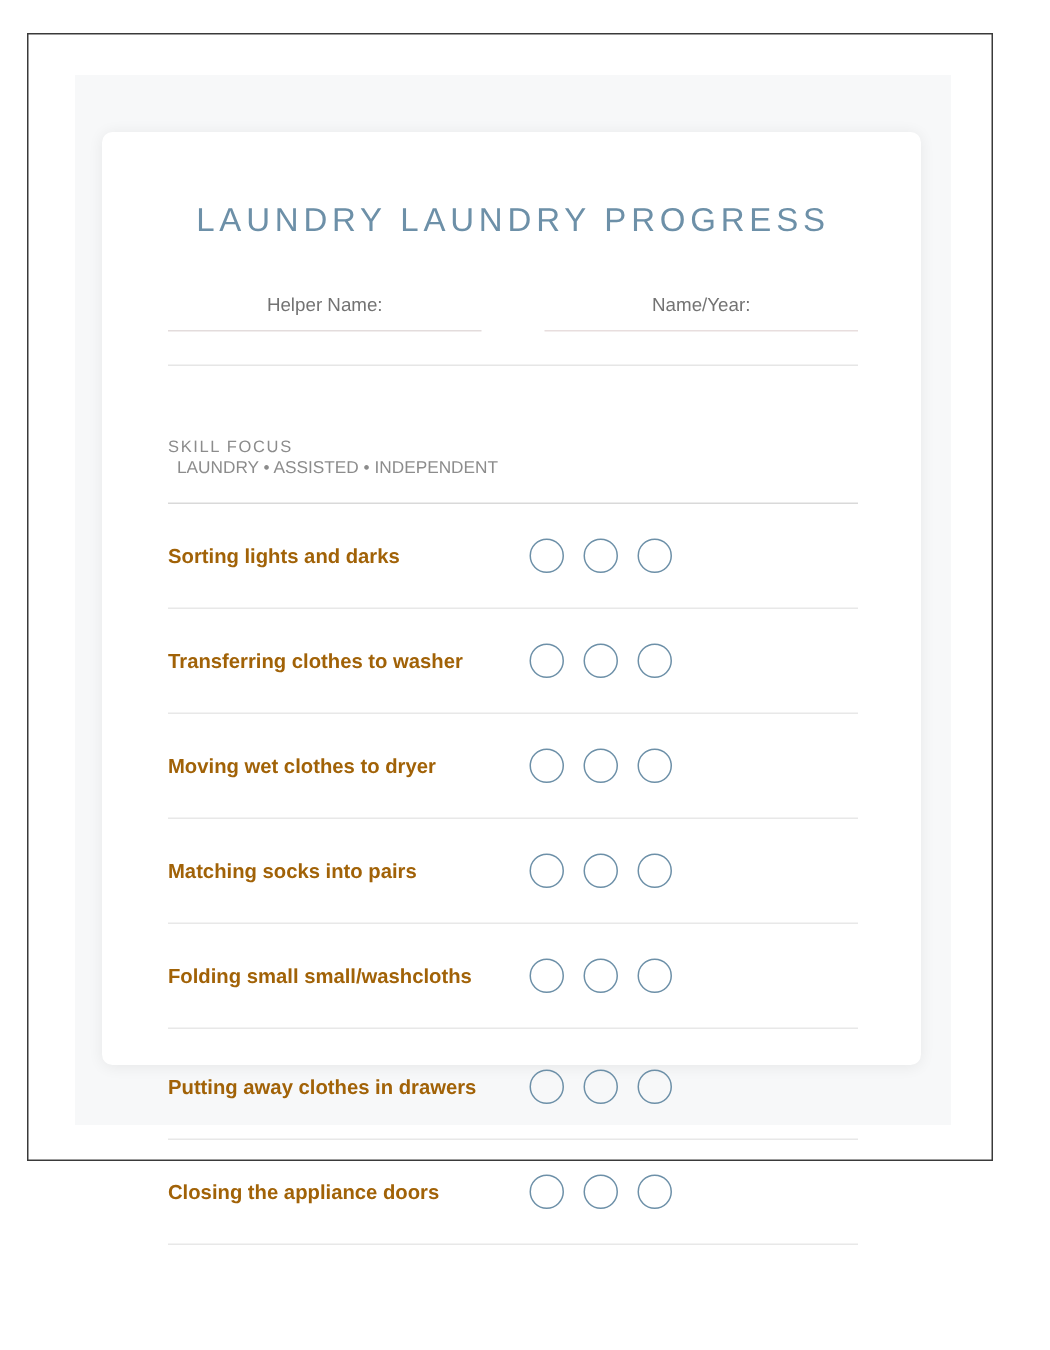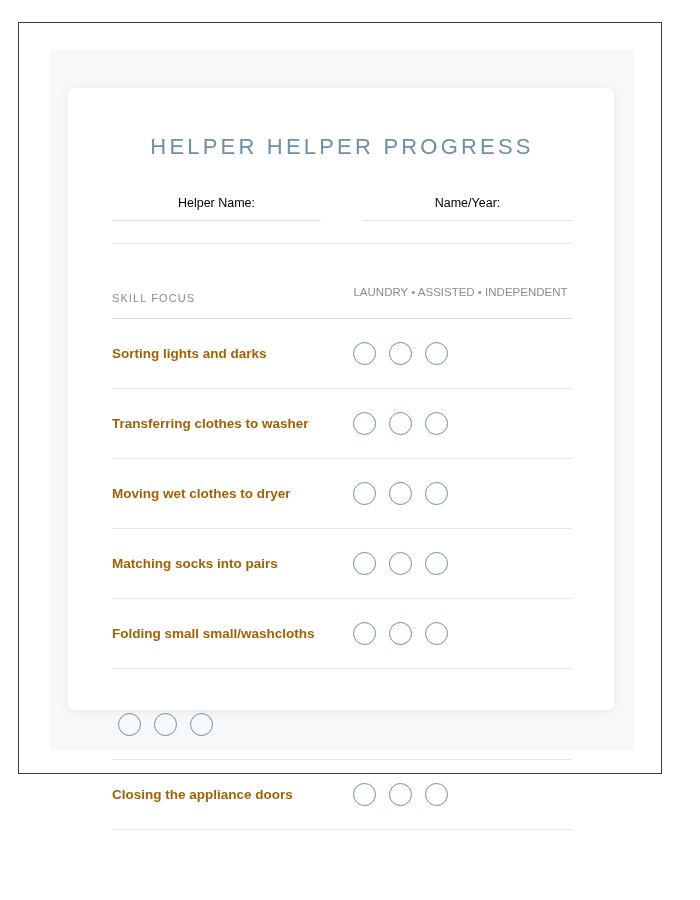--- a/index.html
+++ b/index.html
@@ -79,21 +79,21 @@
     display: flex;
     margin-top: 36px;
     gap: 42px;
   }
   .meta-field {
     flex: 1;
     text-align: center;
   }
   .meta-label {
     font-size: 12.5px;
-    color: #000000;
+    color: #737373;
     padding-bottom: 10px;
     display: block;
   }
   .meta-rule {
     height: 1px;
     background: #e3dcdc;
     width: 100%;
   }
   .meta-rule.wide { background: #e8dede; }
 
@@ -107,20 +107,21 @@
   
   .table {
     margin-top: 40px;
     width: 100%;
   }
   .thead {
     display: flex;
     align-items: flex-start;
     padding-bottom: 14px;
     border-bottom: 1px solid #d9d9d9;
+    flex-direction: column;
   }
   .th-skill {
     width: 235px;
     font-size: 11px;
     letter-spacing: 1.1px;
     color: #8c8c8c;
     text-transform: uppercase;
     padding-top: 8px;
   }
   .th-scale {
@@ -179,21 +180,21 @@
 </head>
 <body>
 
 <div id="page">
 
   <div class="backdrop"></div>
 
   <div class="card">
     <div class="card-inner">
 
-      <div class="doc-title">HELPER HELPER PROGRESS</div>
+      <div class="doc-title">LAUNDRY LAUNDRY PROGRESS</div>
 
       <div class="meta-row">
         <div class="meta-field">
           <span class="meta-label">Helper Name:</span>
           <div class="meta-rule"></div>
         </div>
         <div class="meta-field">
           <span class="meta-label">Name/Year:</span>
           <div class="meta-rule wide"></div>
         </div>
@@ -251,20 +252,21 @@
             <span class="circle"></span>
           </div>
         </div>
 
       </div>
     </div>
   </div>
 
   <div class="bleed" style="top:690px;">
     <div class="row">
+      <div class="row-label">Putting away clothes in drawers</div>
       <div class="row-circles">
         <span class="circle"></span>
         <span class="circle"></span>
         <span class="circle"></span>
       </div>
     </div>
     <div class="row">
       <div class="row-label">Closing the appliance doors</div>
       <div class="row-circles">
         <span class="circle"></span>

